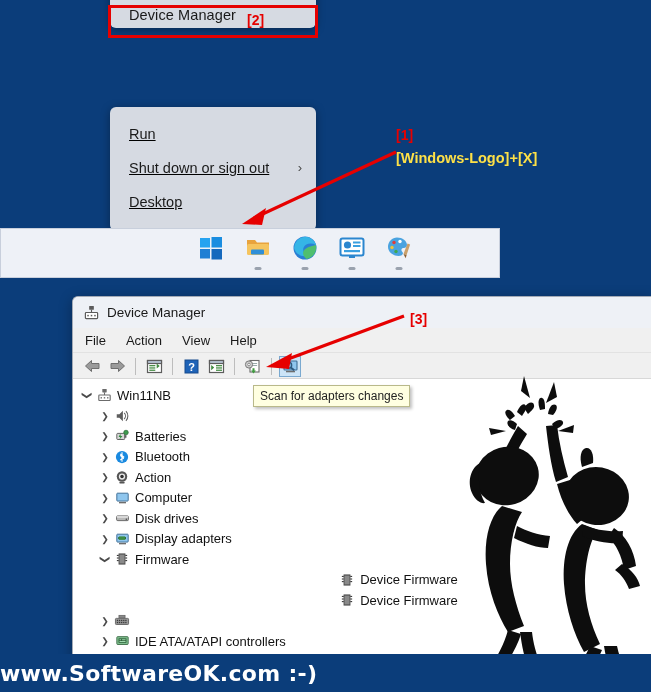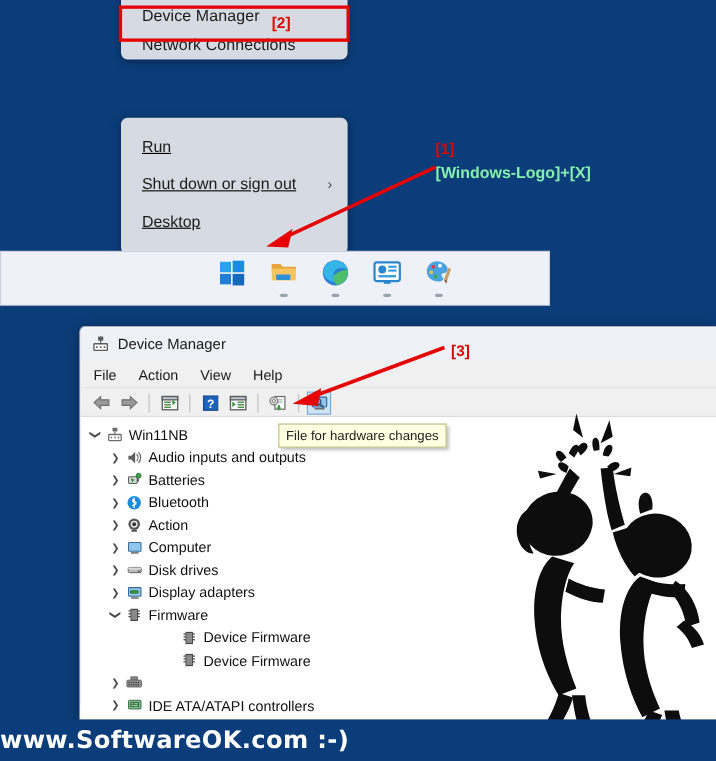--- a/index.html
+++ b/index.html
@@ -40,21 +40,21 @@
     height:34px;line-height:34px;padding:0 14px 0 19px;
     font-size:14.5px;color:#1a1a1a;position:relative;
   }
   .winx-bot .chev{position:absolute;right:14px;top:0;font-size:13px;color:#4a4a4a;}
   
   .tag-1{
     position:absolute;left:396px;top:127px;color:#e60000;
     font-size:14px;font-weight:bold;
   }
   .tag-hot{
-    position:absolute;left:396px;top:150px;color:#86efac;
+    position:absolute;left:396px;top:150px;color:#fde047;
     font-size:14.5px;font-weight:bold;white-space:nowrap;
   }
   .arrow1{position:absolute;left:236px;top:146px;pointer-events:none;}
   
   .taskbar{
     position:absolute;left:0;top:228px;width:500px;height:50px;
     background:#eef1f7;
     box-shadow:0 0 0 1px #c8cfdc inset;
   }
   .tb-icons{position:absolute;left:198px;top:7px;display:flex;gap:21px;}
@@ -93,21 +93,21 @@
     border-top:1px solid #d8d8d8;
   }
   
   .tree{padding:6px 0 0 0;font-size:13px;color:#111;}
   .row{height:20.5px;display:flex;align-items:center;white-space:nowrap;}
   .tw{width:16px;display:flex;justify-content:center;align-items:center;color:#4a4a4a;font-size:9px;}
   .tw.open{font-size:10px;}
   .ticon{width:18px;height:16px;margin-right:4px;display:flex;align-items:center;justify-content:center;}
   .lvl0{padding-left:6px;}
   .lvl1{padding-left:24px;}
-  .lvl2{padding-left:74px;}
+  .lvl2{padding-left:55px;justify-content:center;}
   
   .tooltip{
     position:absolute;left:253px;top:385px;
     background:#ffffe1;border:1px solid #b9b98a;color:#222;
     font-size:12px;padding:3px 6px;white-space:nowrap;
     box-shadow:2px 2px 3px rgba(0,0,0,.25);z-index:40;
   }
   
   .tag-3{position:absolute;left:410px;top:311px;color:#e60000;font-size:14px;font-weight:bold;z-index:41;}
   .arrow3{position:absolute;left:258px;top:312px;z-index:41;pointer-events:none;}
@@ -125,23 +125,20 @@
   
   .blue-strip{position:absolute;left:0;top:278px;width:651px;height:18px;background:#0b3d7a;}
 </style>
 </head>
 <body>
 
 <div class="winx-top">
   <div class="mi first"></div>
   <div class="mi">
     <span>Device Manager</span>
-  </div>
-  <div class="mi">
-    <span>Network Connections</span>
   </div>
 </div>
 <div class="sel-box"></div>
 <div class="tag-2">[2]</div>
 
 <div class="winx-bot">
   <div class="mi">
     <span>Run</span>
   </div>
   <div class="mi">
@@ -319,21 +316,20 @@
         </div>
         <div class="row lvl1">
           <span class="tw">❯</span>
           <span class="ticon">
             <svg width="14" height="14" viewBox="0 0 16 16">
               <path d="M2 6 h3 l4 -4 v12 l-4 -4 H2z" fill="#5e5e5e"></path>
               <path d="M10.5 4.5 a5 5 0 0 1 0 7" stroke="#5e5e5e" stroke-width="1.2" fill="none"></path>
               <path d="M12.5 2.5 a8 8 0 0 1 0 11" stroke="#5e5e5e" stroke-width="1.2" fill="none"></path>
             </svg>
           </span>
-          <span>Audio inputs and outputs</span>
         </div>
         <div class="row lvl1">
           <span class="tw">❯</span>
           <span class="ticon">
             <svg width="15" height="14" viewBox="0 0 16 16">
               <rect x="1.5" y="5" width="9" height="7" rx="1" fill="#d8d8d8" stroke="#5e5e5e" stroke-width="1.1"></rect>
               <rect x="10.5" y="7" width="2" height="3" fill="#5e5e5e"></rect>
               <path d="M5.5 5.5 L3.5 9 h2 l-1 3 l3.5 -4 h-2z" fill="#2f8f3f"></path>
               <circle cx="12" cy="4" r="2.6" fill="#3e9b4e" stroke="#2a6b35" stroke-width=".8"></circle>
             </svg>
@@ -475,21 +471,21 @@
               <rect x="7.5" y="6" width="4" height="1.2" fill="#9ed8ae"></rect>
               <rect x="4.5" y="8" width="7" height="1.2" fill="#9ed8ae"></rect>
             </svg>
           </span>
           <span>IDE ATA/ATAPI controllers</span>
         </div>
       </div>
   </div>
 </div>
 
-<div class="tooltip">File for hardware changes</div>
+<div class="tooltip">Scan for adapters changes</div>
 
 <div class="tag-3">[3]</div>
 <svg class="arrow3" width="150" height="58" viewBox="0 0 150 58">
   <line x1="146" y1="4" x2="22" y2="50" stroke="#e60000" stroke-width="3.4"></line>
   <polygon points="8,55 34,41 31,57" fill="#e60000"></polygon>
 </svg>
 
 <svg class="figs" viewBox="0 0 189 300">
   <g fill="#0d0d0d">
 

